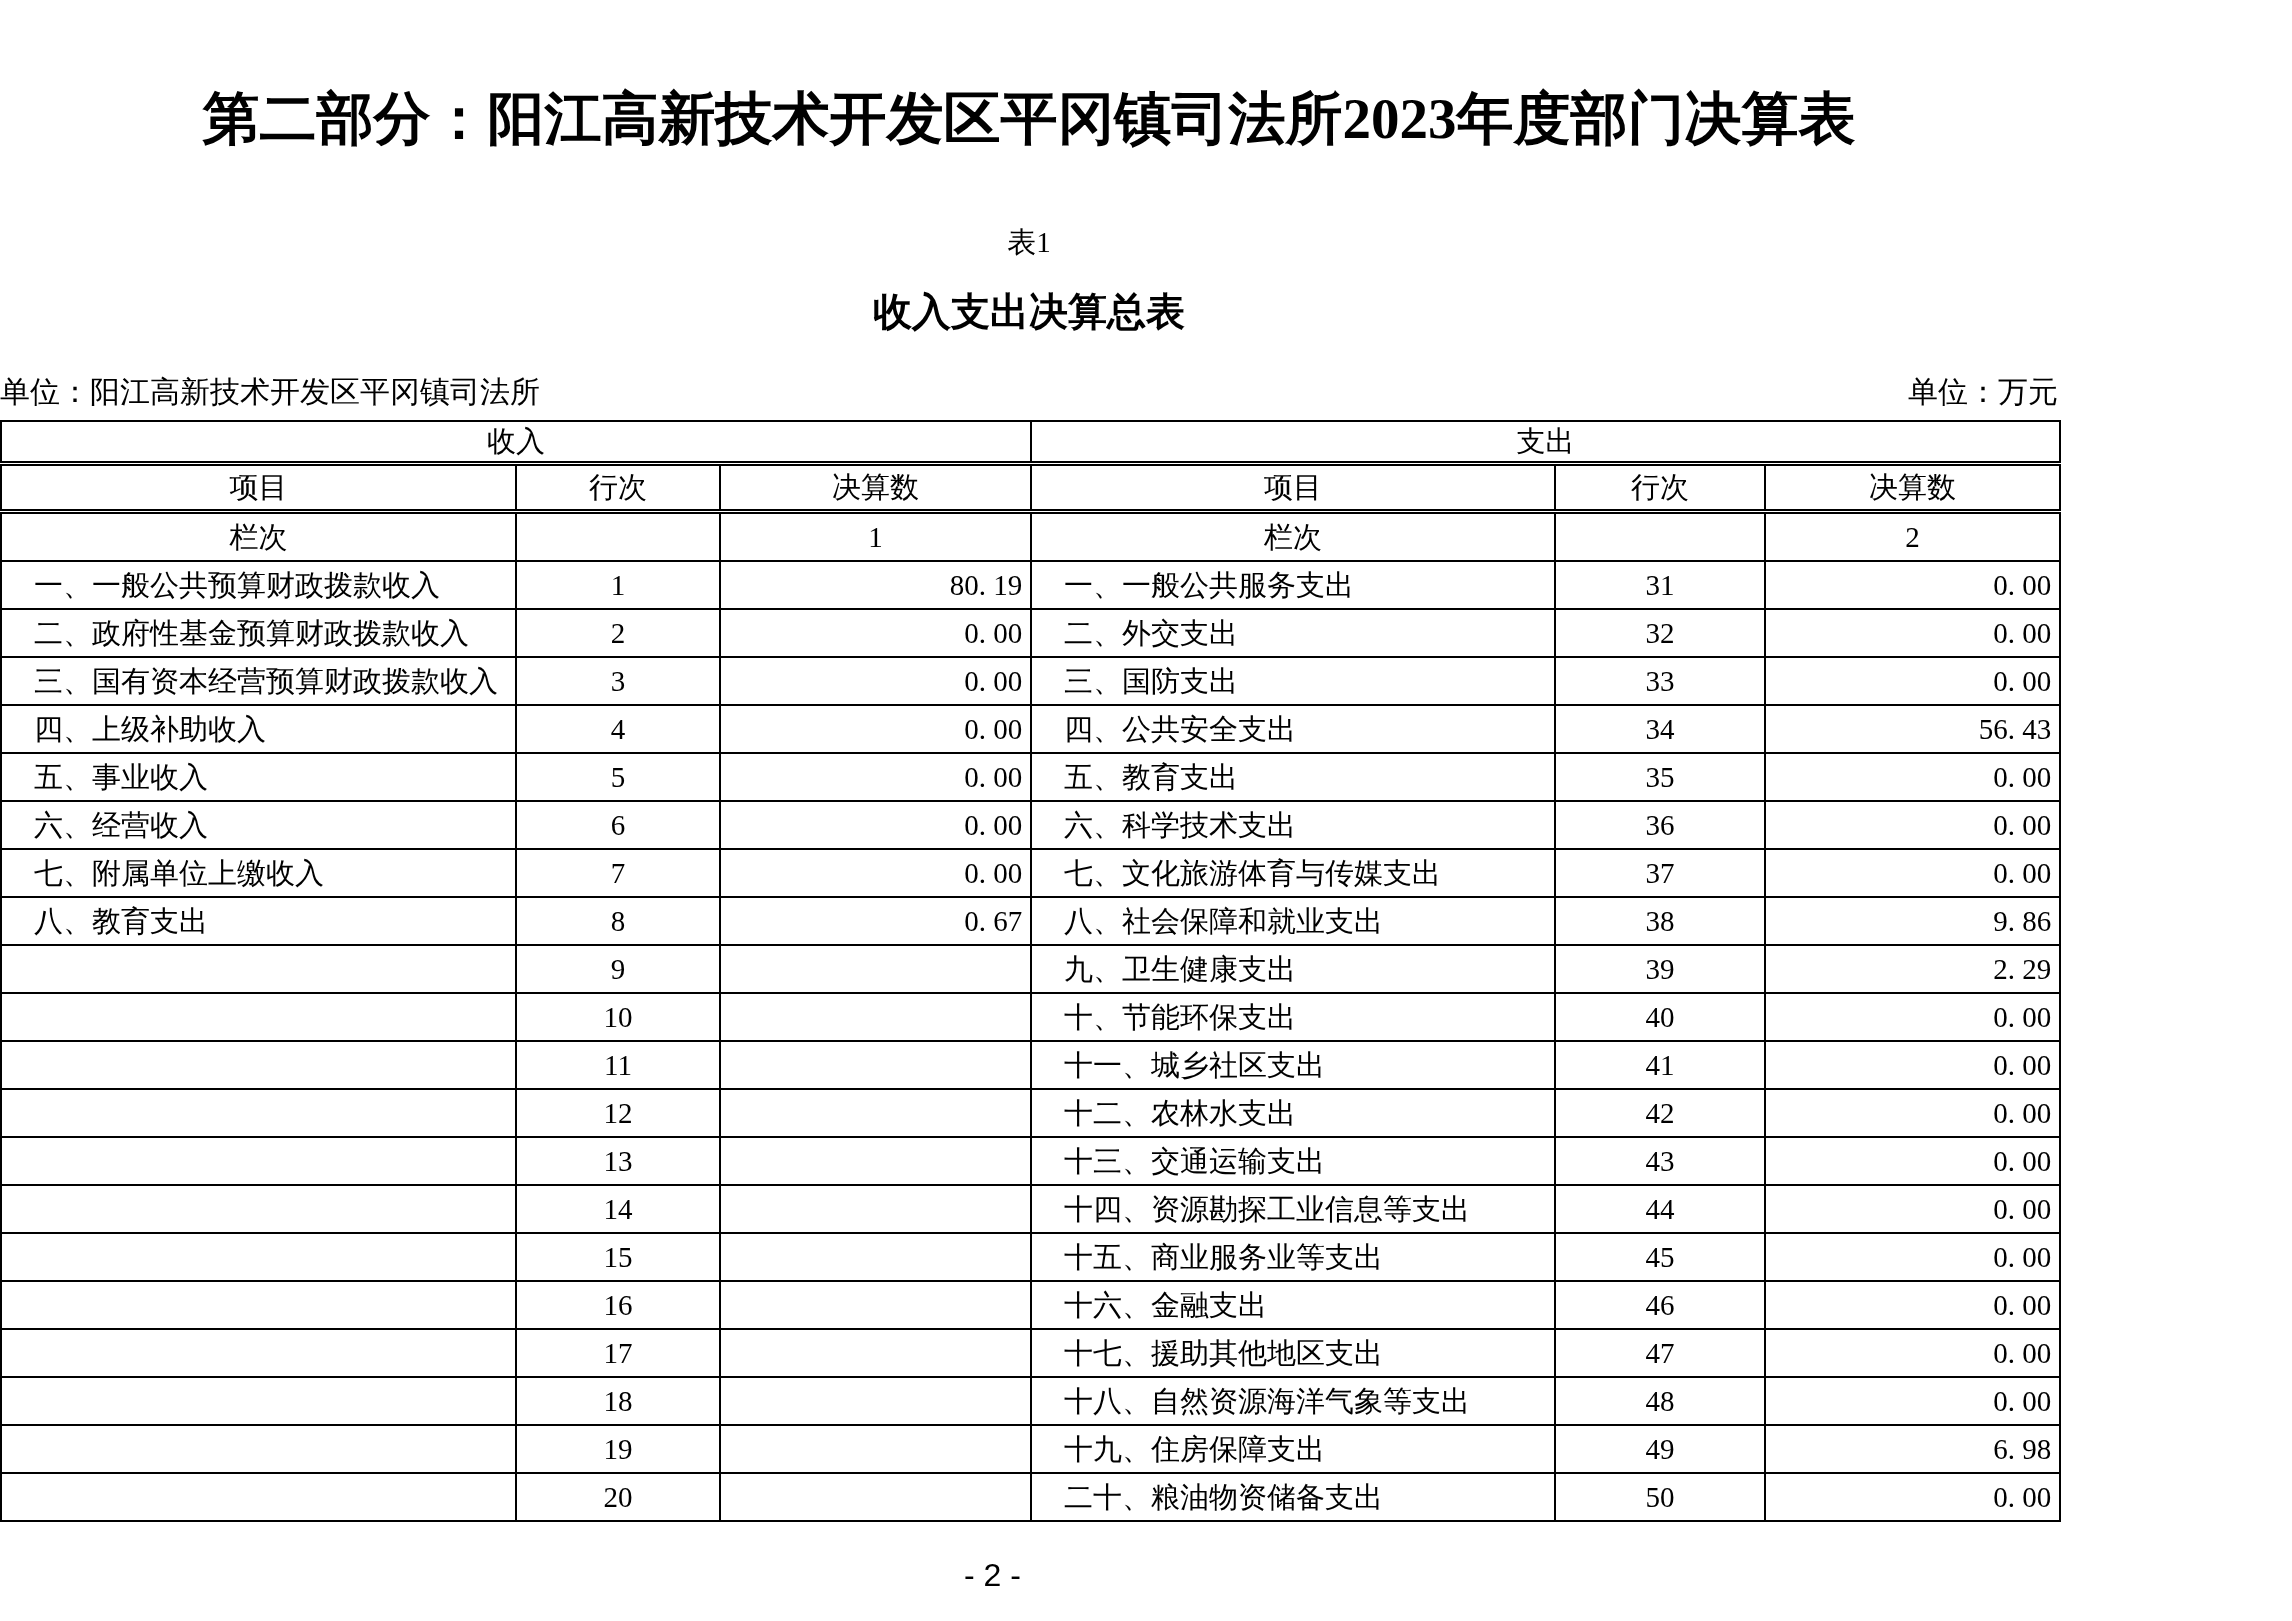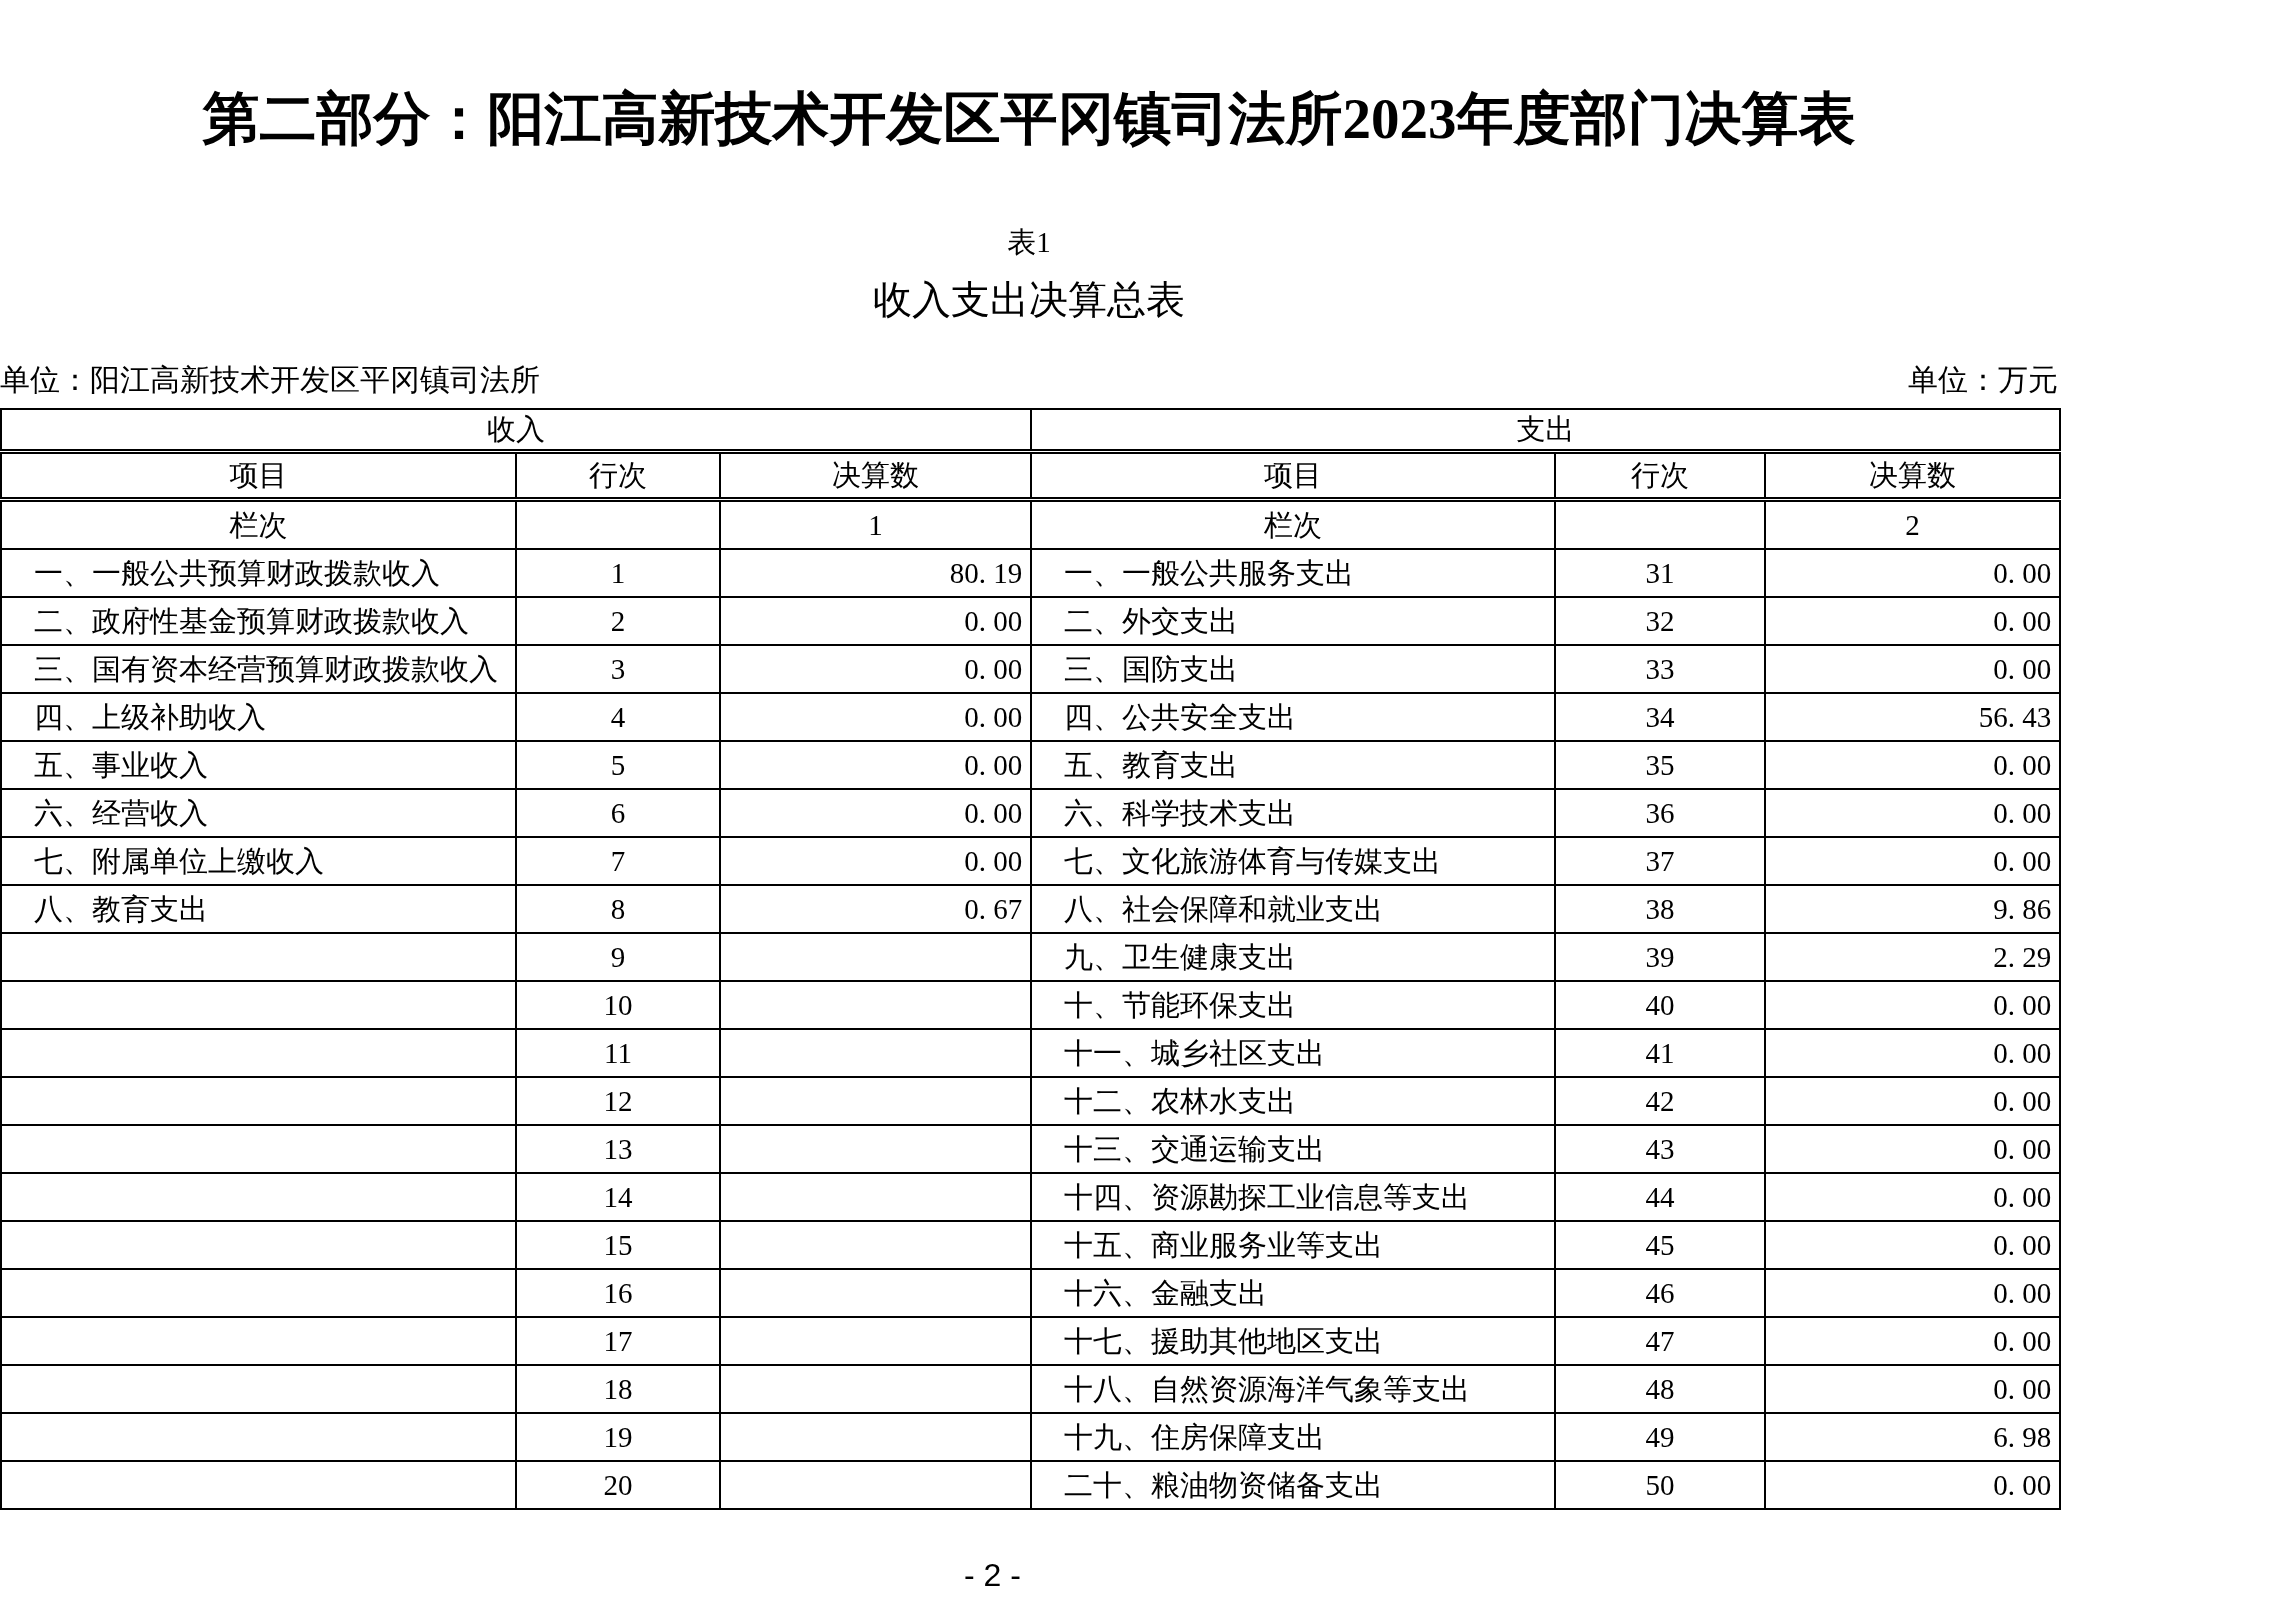--- a/index.html
+++ b/index.html
@@ -18,24 +18,24 @@
     font-size:57px;line-height:1.15;
     font-weight:bold;
     font-family:"Liberation Serif", serif;
   }
   .table-label{
     margin-top:76px;
     text-align:center;
     font-size:29px;line-height:1;
   }
   .table-title{
-    margin:20px 0 0 0;
+    margin:32px 0 0 0;
     text-align:center;
     font-size:39px;line-height:1.2;
-    font-weight:normal;
+    font-weight:bold;
   }
   .unit-row{
     margin-top:39px;
     display:flex;justify-content:space-between;align-items:center;
     font-size:30px;line-height:1.2;
   }
 
   table.fin{
     margin-top:9.8px;
     border-collapse:collapse;

